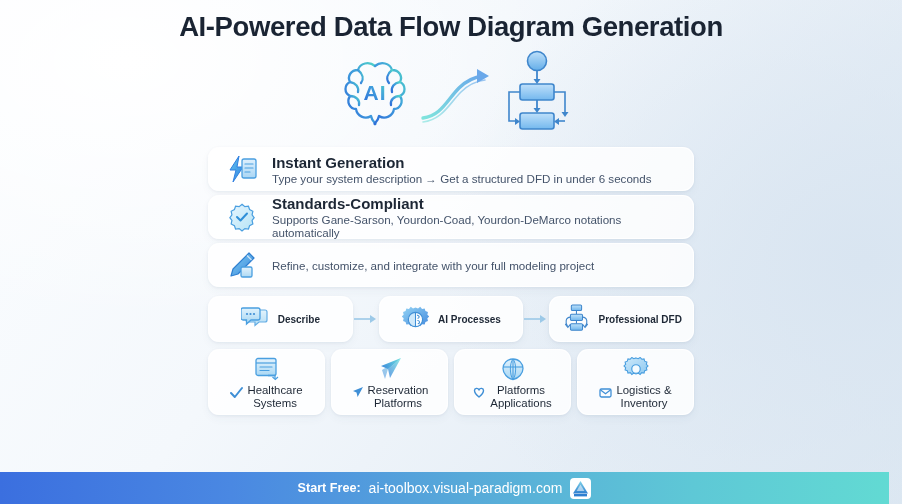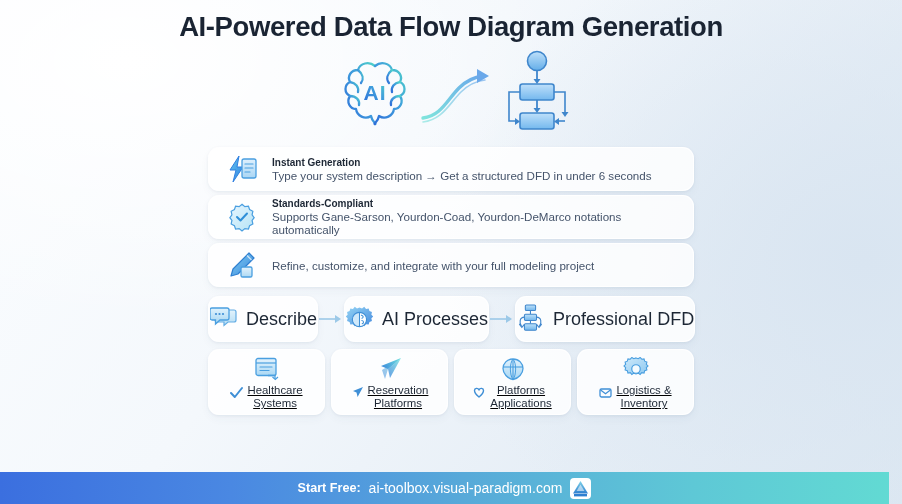--- a/index.html
+++ b/index.html
@@ -66,21 +66,21 @@
     gap: 13px;
     background: rgba(255,255,255,0.82);
     border: 1px solid rgba(255,255,255,0.95);
     border-radius: 11px;
     padding: 9px 16px;
     height: 44px;
     box-shadow: 0 1px 3px rgba(40,70,110,0.07), 0 4px 10px rgba(40,70,110,0.04);
   }
   .fcard .ficon { flex: 0 0 34px; height: 32px; display: flex; align-items: center; justify-content: center; }
   .fcard .ftext { display: flex; flex-direction: column; gap: 1px; }
-  .fttl { font-size: 10px; font-weight: bold; color: #1d2735; }
+  .fttl { font-size: 15px; font-weight: bold; color: #1d2735; }
   .fsub { font-size: 11.6px; color: #44536a; }
 
   
   .steps {
     width: 486px;
     margin: 9px auto 0;
     display: flex;
     align-items: center;
   }
   .step {
@@ -89,21 +89,21 @@
     background: rgba(255,255,255,0.84);
     border: 1px solid rgba(255,255,255,0.95);
     border-radius: 11px;
     display: flex;
     align-items: center;
     justify-content: center;
     gap: 9px;
     box-shadow: 0 1px 3px rgba(40,70,110,0.07), 0 4px 10px rgba(40,70,110,0.04);
   }
   .step .sicon { width: 28px; height: 28px; display: flex; align-items: center; justify-content: center; }
-  .slabel { font-size: 18px; font-weight: normal; color: #1d2735; white-space: nowrap; }
+  .slabel { font-size: 10px; font-weight: bold; color: #1d2735; white-space: nowrap; }
   .sarrow { flex: 0 0 26px; display: flex; align-items: center; justify-content: center; }
 
   
   .cases {
     width: 486px;
     margin: 7px auto 0;
     display: flex;
     gap: 6px;
   }
   .case {
@@ -111,21 +111,20 @@
     height: 66px;
     background: rgba(255,255,255,0.84);
     border: 1px solid rgba(255,255,255,0.95);
     border-radius: 11px;
     display: flex;
     flex-direction: column;
     align-items: center;
     justify-content: center;
     padding-top: 3px;
     box-shadow: 0 1px 3px rgba(40,70,110,0.07), 0 4px 10px rgba(40,70,110,0.04);
-    text-decoration: underline;
   }
   .case .cbig { height: 25px; display: flex; align-items: center; justify-content: center; }
   .case .crow { display: flex; align-items: flex-start; gap: 4px; margin-top: 2px; }
   .case .cmini { width: 13px; height: 13px; flex: 0 0 13px; margin-top: 1px; }
   .clabel {
     font-size: 11.4px;
     color: #1d2735;
     line-height: 1.18;
     text-align: center;
     white-space: pre-line;

